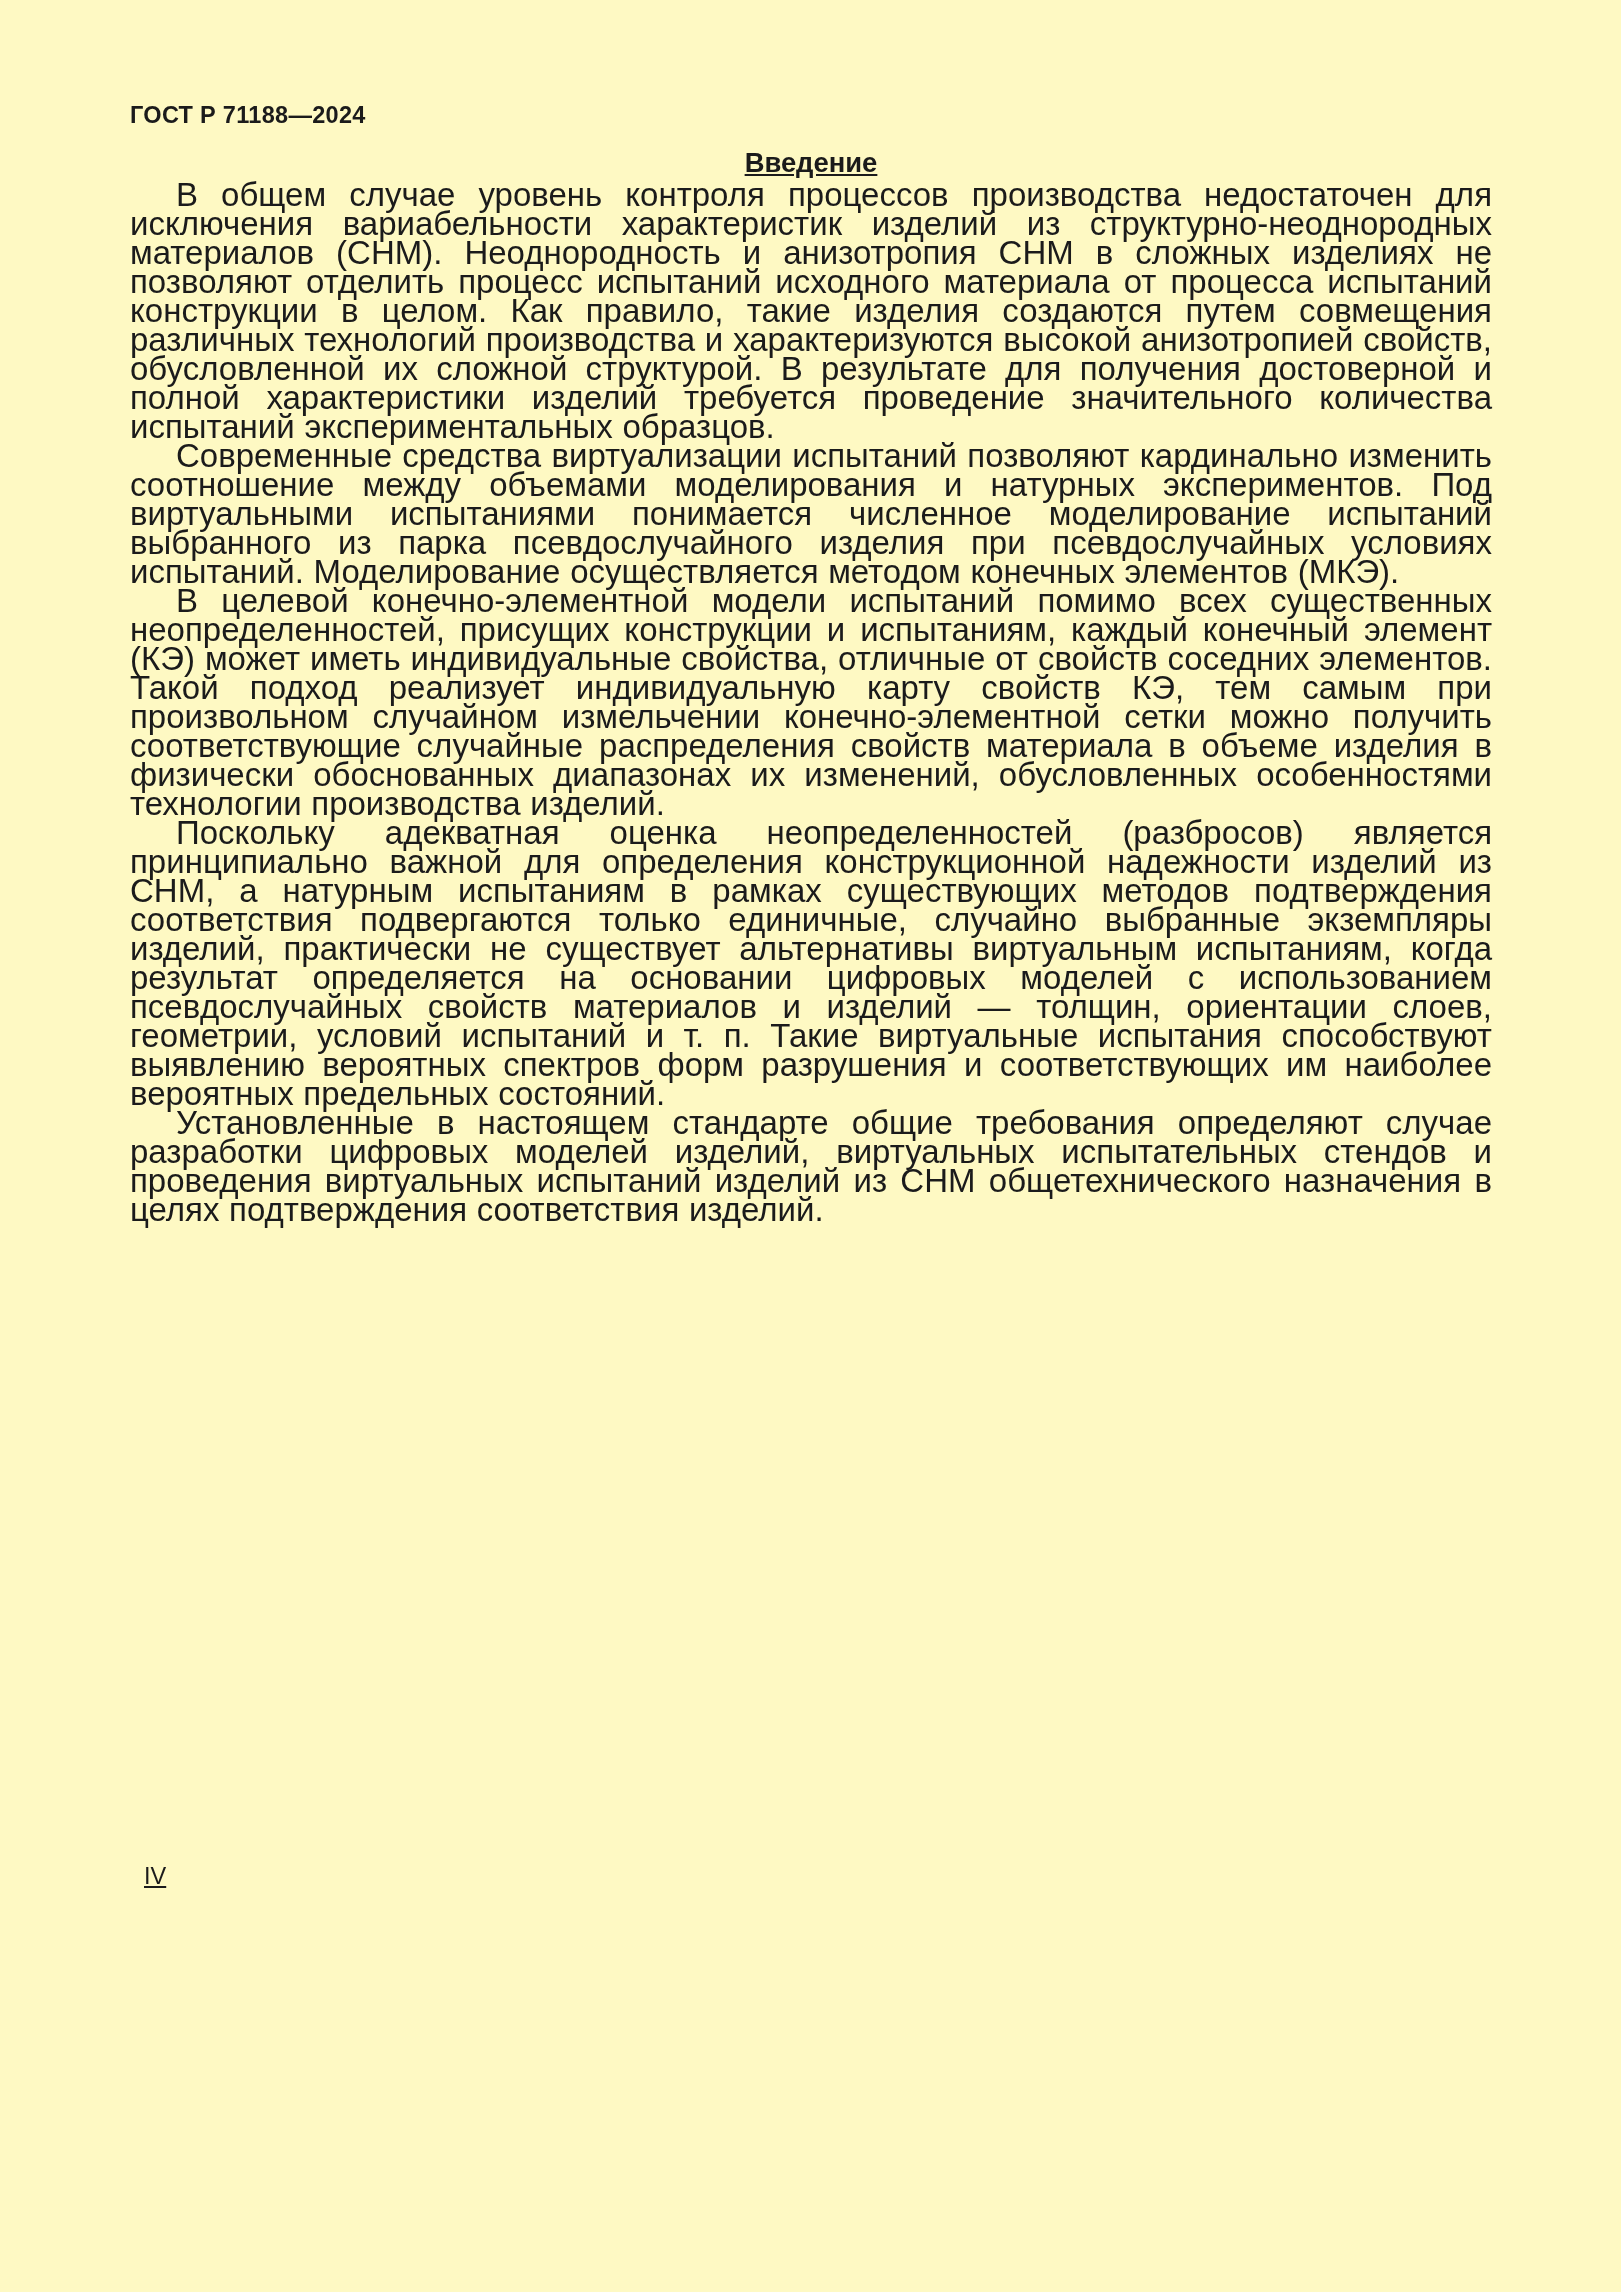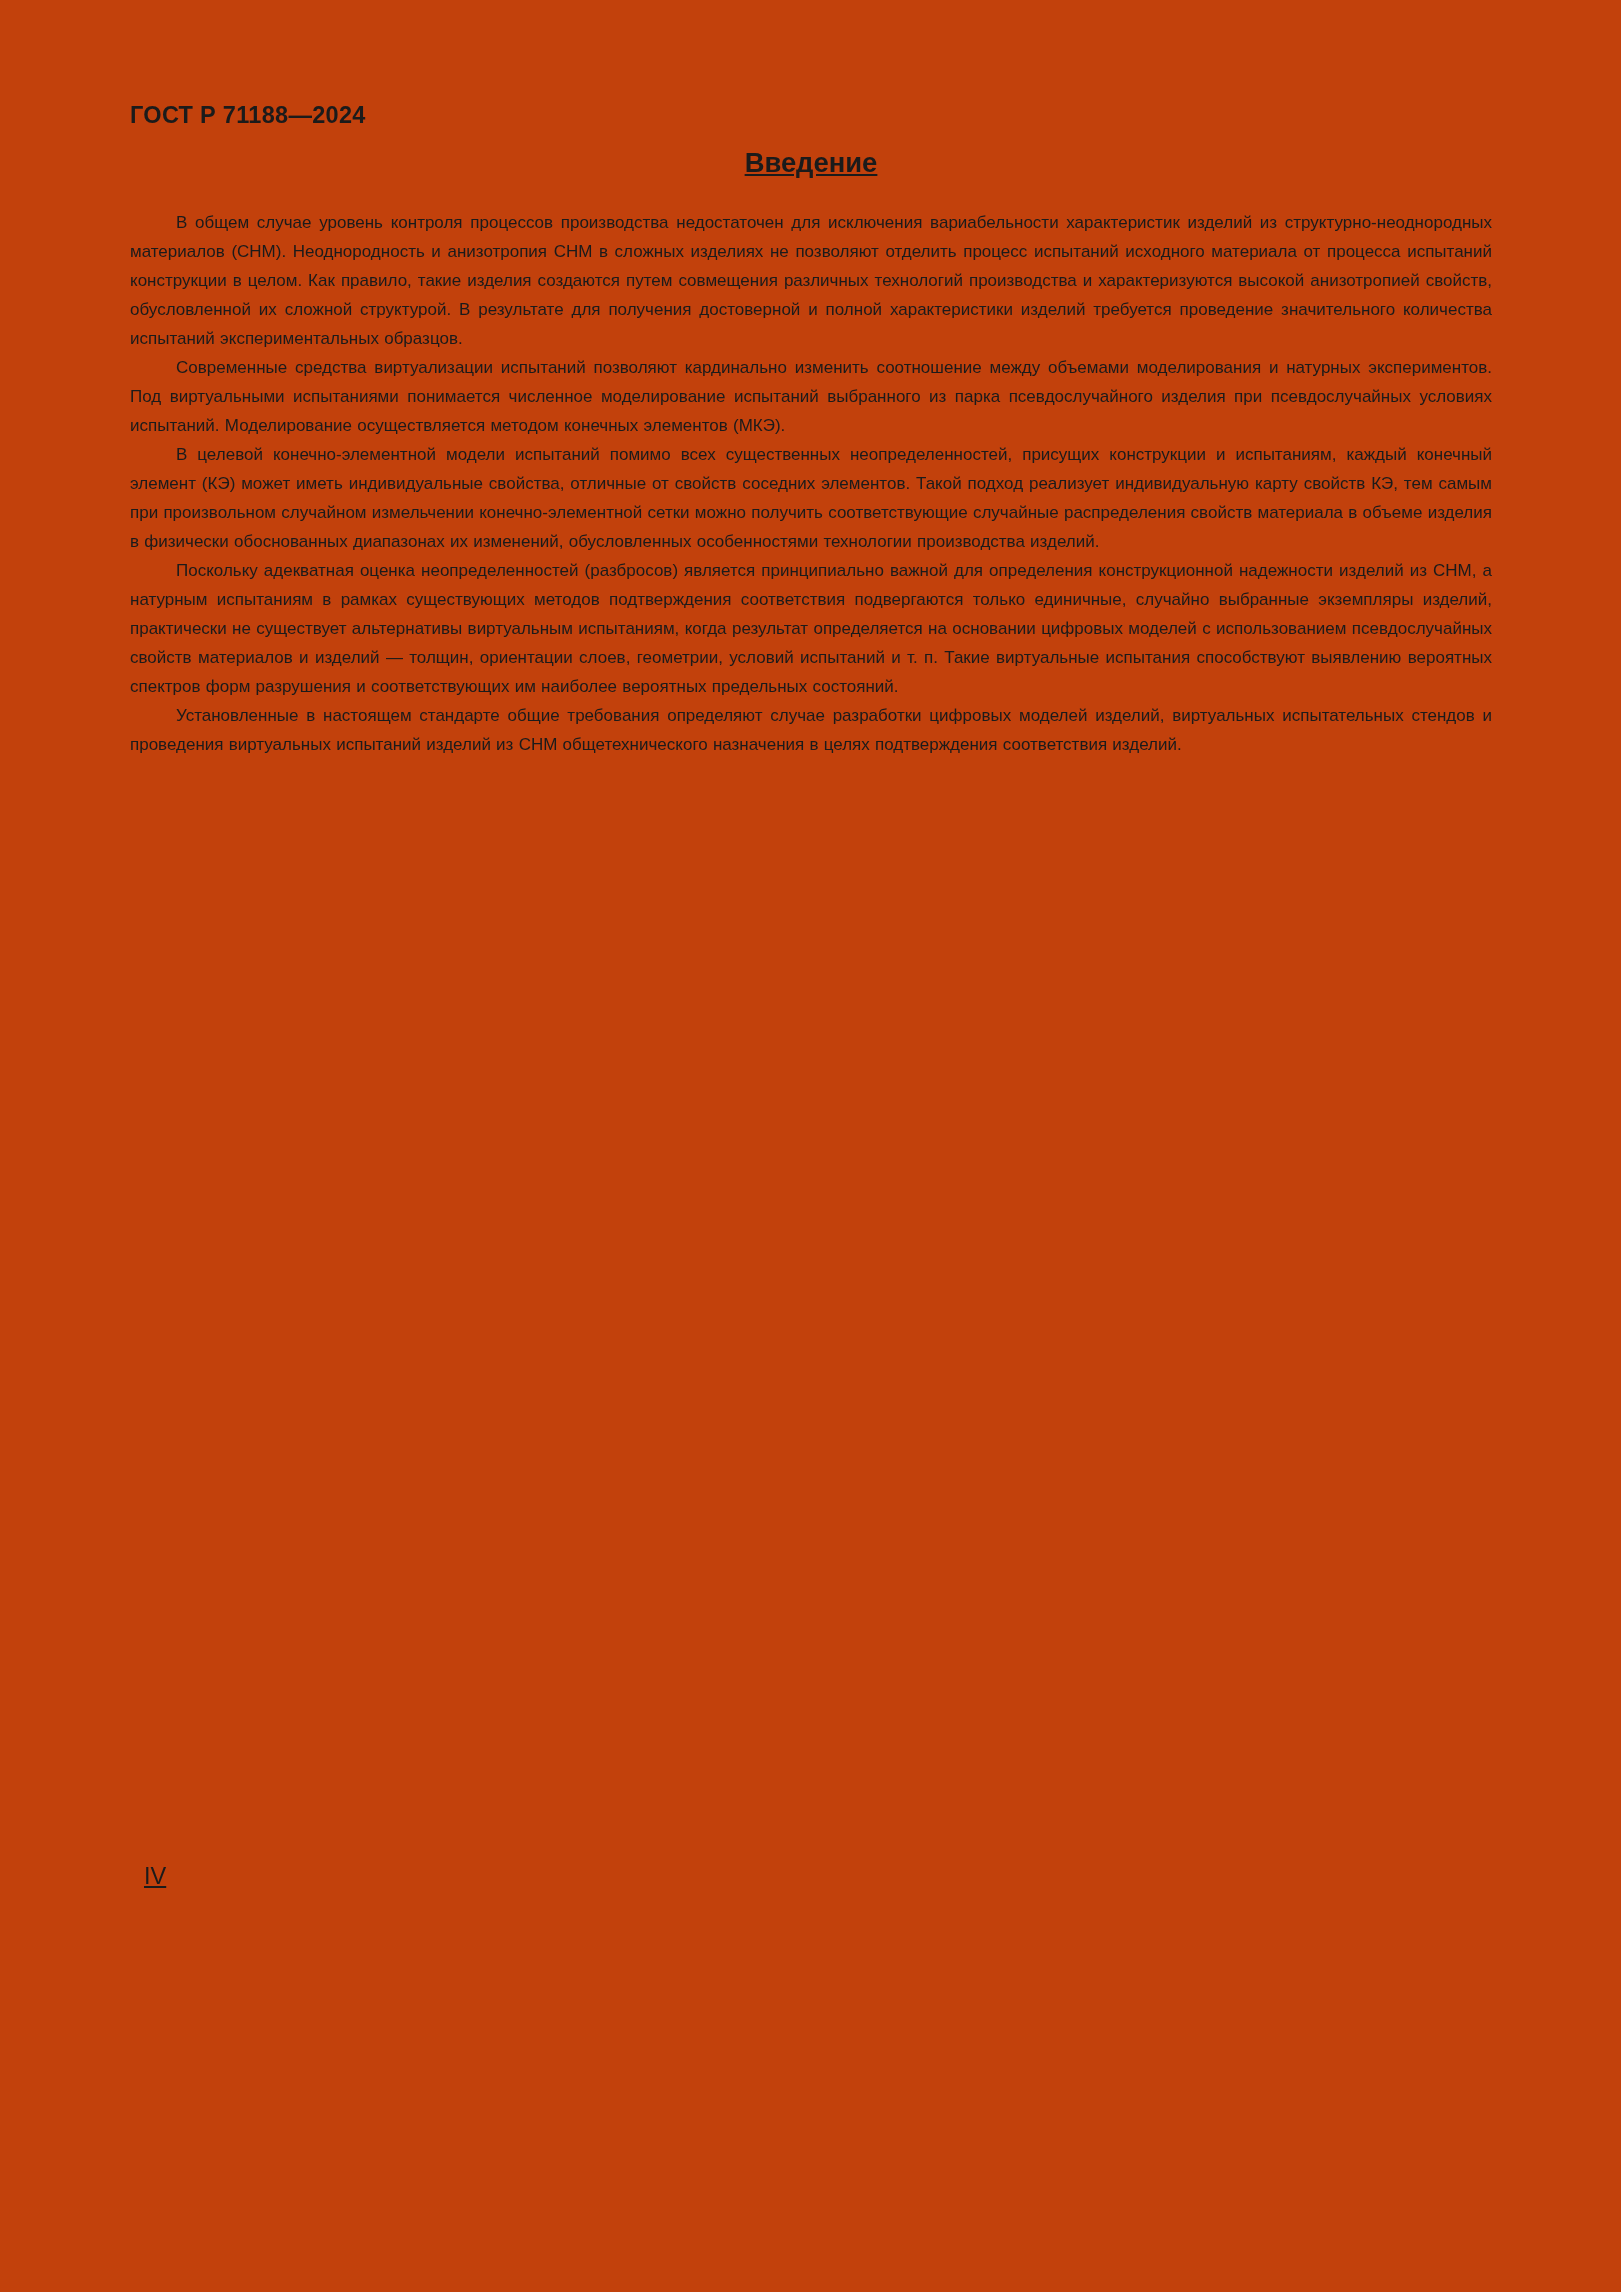--- a/index.html
+++ b/index.html
@@ -4,21 +4,21 @@
 <style>
   html, body {
     margin: 0;
     padding: 0;
     background: #ffffff;
   }
   .page {
     position: relative;
     width: 1621px;
     height: 2293px;
-    background: #c2410c;
+    background: #fef9c3;
     font-family: "Liberation Sans", sans-serif;
     color: #1b1b1b;
     overflow: hidden;
   }
   .doc-code {
     position: absolute;
     left: 130px;
     top: 102px;
     font-size: 23.5px;
     font-weight: bold;
@@ -32,23 +32,23 @@
     width: 1362px;
     margin: 0;
     text-align: center;
     font-size: 27.4px;
     font-weight: bold;
     text-decoration: underline;
   }
   .body-text {
     position: absolute;
     left: 130px;
-    top: 208px;
+    top: 180px;
     width: 1362px;
-    font-size: 17px;
+    font-size: 33px;
     line-height: 29px;
     text-align: justify;
     hyphens: auto;
     -webkit-hyphens: auto;
     word-spacing: 0.5px;
   }
   .body-text p {
     margin: 0;
     text-indent: 46px;
   }

